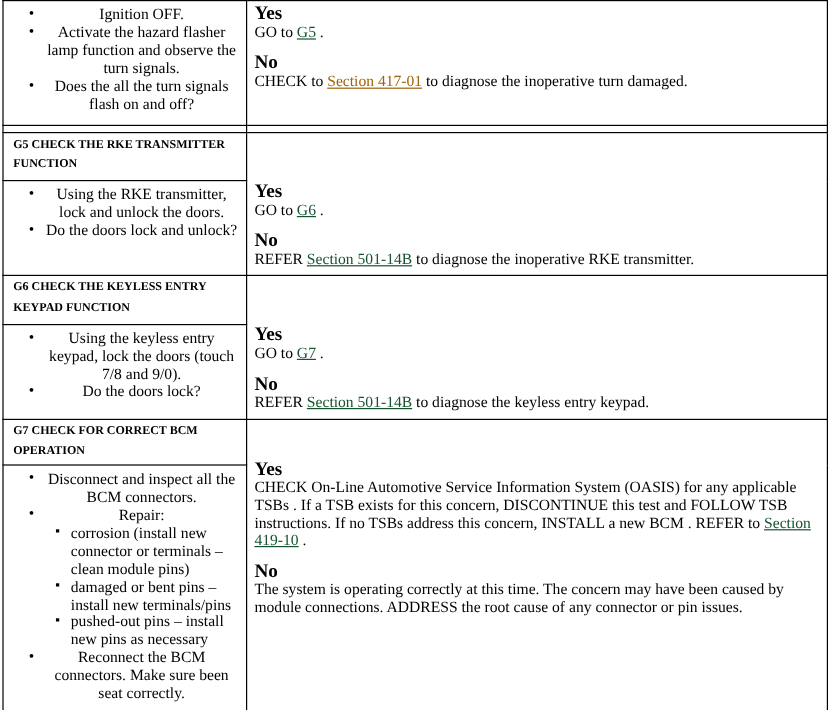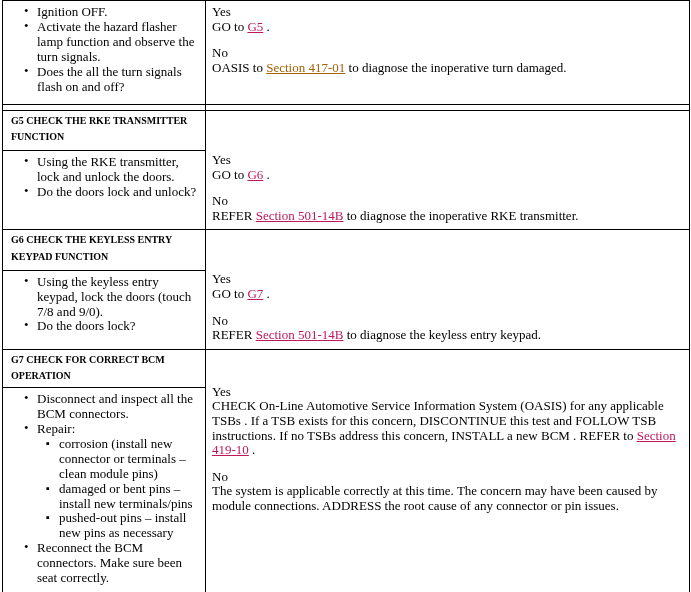--- a/index.html
+++ b/index.html
@@ -78,20 +78,21 @@
   ul.lvl1 {
     margin: 0;
     padding: 0 0 0 34px;
     list-style: none;
   }
   ul.lvl1 > li {
     position: relative;
     margin: 0 0 0 0;
     padding: 0 0 0 0;
     line-height: 14.9px;
+    text-align: center;
   }
   ul.lvl1 > li::before {
     content: "\2022";
     position: absolute;
     left: -13px;
     top: -1px;
     font-size: 13px;
     line-height: 14.9px;
   }
   ul.lvl2 {
@@ -109,32 +110,32 @@
     position: absolute;
     left: -13px;
     top: -1px;
     font-size: 11px;
     line-height: 14.9px;
   }
   li.bold-q { font-weight: normal; }
 
   
   .res-label {
-    font-weight: normal;
-    font-size: 13.0px;
+    font-weight: bold;
+    font-size: 16px;
     line-height: 14.6px;
   }
   .res-text {
     font-size: 13.0px;
     line-height: 14.6px;
   }
   .res-spacer { height: 12px; }
 
   a.doclink {
-    color: #be185d;
+    color: #14532d;
     text-decoration: underline;
   }
   a.doclink.visited {
     color: #a16207;
     text-decoration: underline;
   }
 </style>
 </head>
 <body>
 
@@ -153,21 +154,21 @@
             <li>Ignition OFF.</li>
             <li>Activate the hazard flasher lamp function and observe the turn signals.</li>
             <li class="bold-q">Does the all the turn signals flash on and off?</li>
           </ul>
         </td>
         <td class="result-cell">
           <div class="res-label">Yes</div>
           <div class="res-text"><span>GO to </span><a class="doclink" href="#">G5</a><span> .</span></div>
           <div class="res-spacer"></div>
           <div class="res-label">No</div>
-          <div class="res-text"><span>OASIS to </span><a class="doclink visited" href="#">Section 417-01</a><span> to diagnose the inoperative turn damaged.</span></div>
+          <div class="res-text"><span>CHECK to </span><a class="doclink visited" href="#">Section 417-01</a><span> to diagnose the inoperative turn damaged.</span></div>
         </td>
       </tr>
 
       <tr class="gap-row">
         <td></td>
         <td></td>
       </tr>
 
       <tr class="step-head">
         <td class="head-cell">G5 CHECK THE RKE TRANSMITTER FUNCTION</td>
@@ -212,21 +213,21 @@
       </tr>
 
       <tr class="step-head">
         <td class="head-cell">G7 CHECK FOR CORRECT BCM OPERATION</td>
         <td class="head-blank" rowspan="2">
           <div class="result-cell" style="padding:35px 6px 6px 6px;">
             <div class="res-label">Yes</div>
             <div class="res-text"><span>CHECK On-Line Automotive Service Information System (OASIS) for any applicable TSBs . If a TSB exists for this concern, DISCONTINUE this test and FOLLOW TSB instructions. If no TSBs address this concern, INSTALL a new BCM . REFER to </span><a class="doclink" href="#">Section 419-10</a><span> .</span></div>
             <div class="res-spacer"></div>
             <div class="res-label">No</div>
-            <div class="res-text">The system is applicable correctly at this time. The concern may have been caused by module connections. ADDRESS the root cause of any connector or pin issues.</div>
+            <div class="res-text">The system is operating correctly at this time. The concern may have been caused by module connections. ADDRESS the root cause of any connector or pin issues.</div>
           </div>
         </td>
       </tr>
       <tr>
         <td class="action-cell" style="height:215px;">
           <ul class="lvl1">
             <li>Disconnect and inspect all the BCM connectors.</li>
             <li>Repair:</li>
           </ul>
           <ul class="lvl2">

